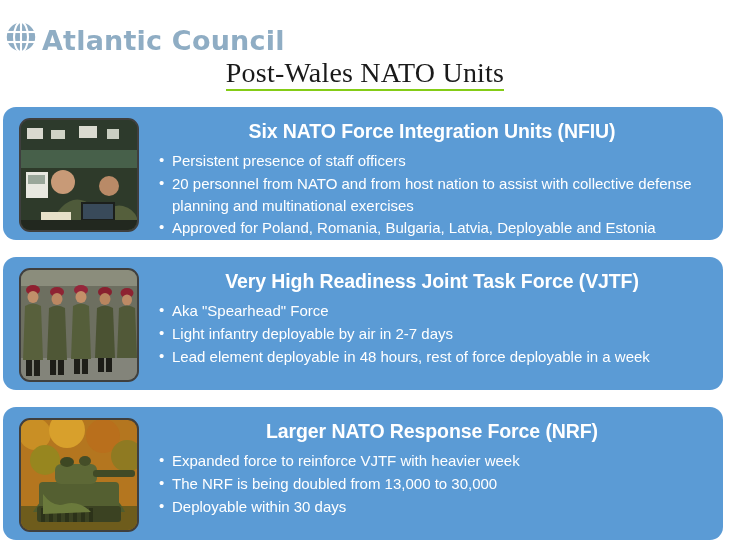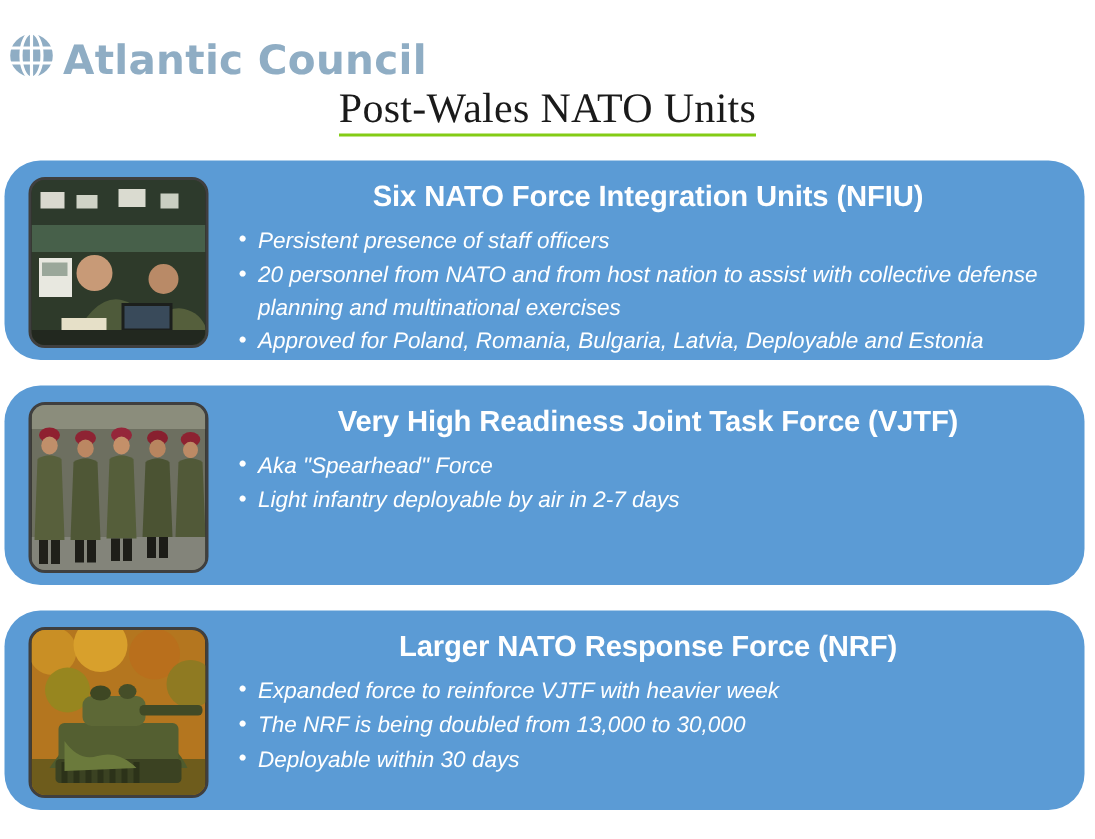--- a/index.html
+++ b/index.html
@@ -62,21 +62,21 @@
   
   .panels {
     position: absolute;
     left: 3px;
     top: 107px;
     width: 720px;
   }
   .panel {
     position: relative;
     background: #5b9bd5;
-    border-radius: 24px;
+    border-radius: 13px;
     height: 133px;
     margin-bottom: 17px;
     display: flex;
     align-items: flex-start;
     box-sizing: border-box;
     padding: 8px 6px 8px 16px;
     overflow: hidden;
   }
   .panel:last-child { margin-bottom: 16px; }
 
@@ -105,21 +105,20 @@
     font-weight: bold;
     line-height: 1.18;
     margin: 5px 0 7px 0;
     color: #ffffff;
     letter-spacing: -0.1px;
   }
   .bullets {
     list-style: none;
     margin: 0;
     padding: 0 0 0 6px;
-    font-style: italic;
   }
   .bullets li {
     position: relative;
     padding-left: 13px;
     font-size: 15px;
     line-height: 1.45;
     color: #ffffff;
     margin-bottom: 1px;
   }
   .bullets li::before {
@@ -231,20 +230,21 @@
             <path d="M2 34 q8 -5 16 0 l2 50 h-20 z" fill="#515938"></path>
           </g>
         </g>
       </svg>
     </div>
     <div class="panel-body">
       <div class="panel-heading">Very High Readiness Joint Task Force (VJTF)</div>
       <ul class="bullets">
         <li>Aka "Spearhead" Force</li>
         <li>Light infantry deployable by air in 2-7 days</li>
+        <li>Lead element deployable in 48 hours, rest of force deployable in a week</li>
       </ul>
     </div>
   </div>
 
   <div class="panel">
     <div class="thumb">
       <svg viewBox="0 0 116 110" preserveAspectRatio="none" xmlns="http://www.w3.org/2000/svg">
         <rect width="116" height="110" fill="#b4761f"></rect>
         <circle cx="14" cy="14" r="16" fill="#c98f25"></circle>
         <circle cx="46" cy="10" r="18" fill="#d8a02c"></circle>

